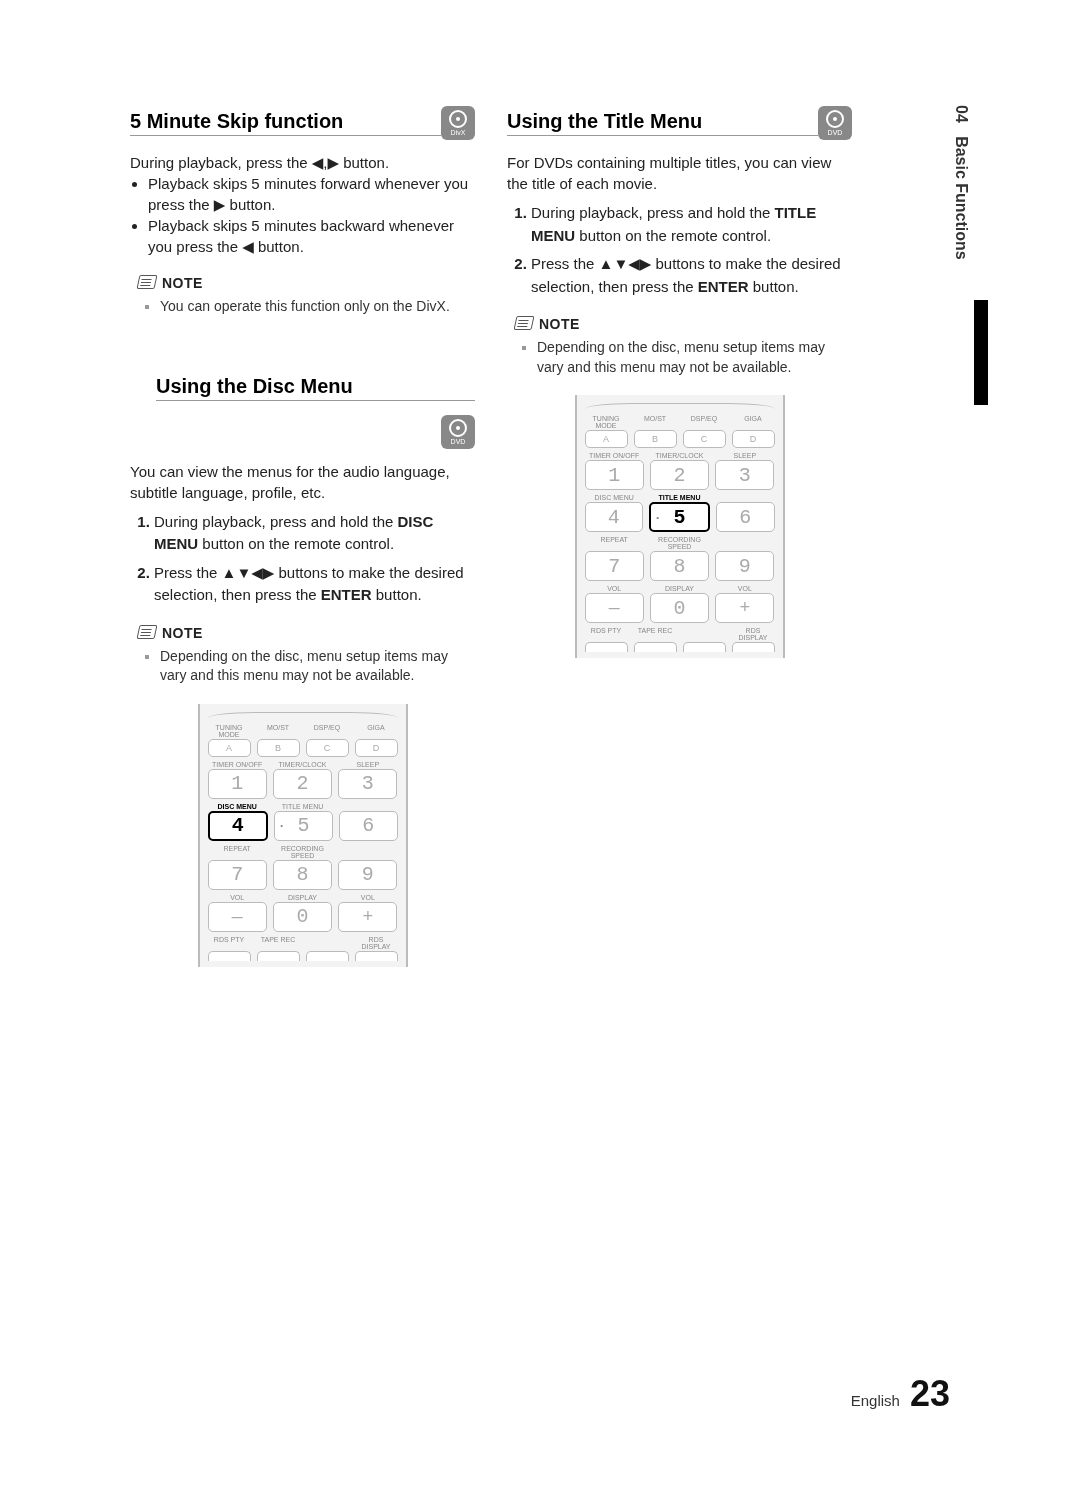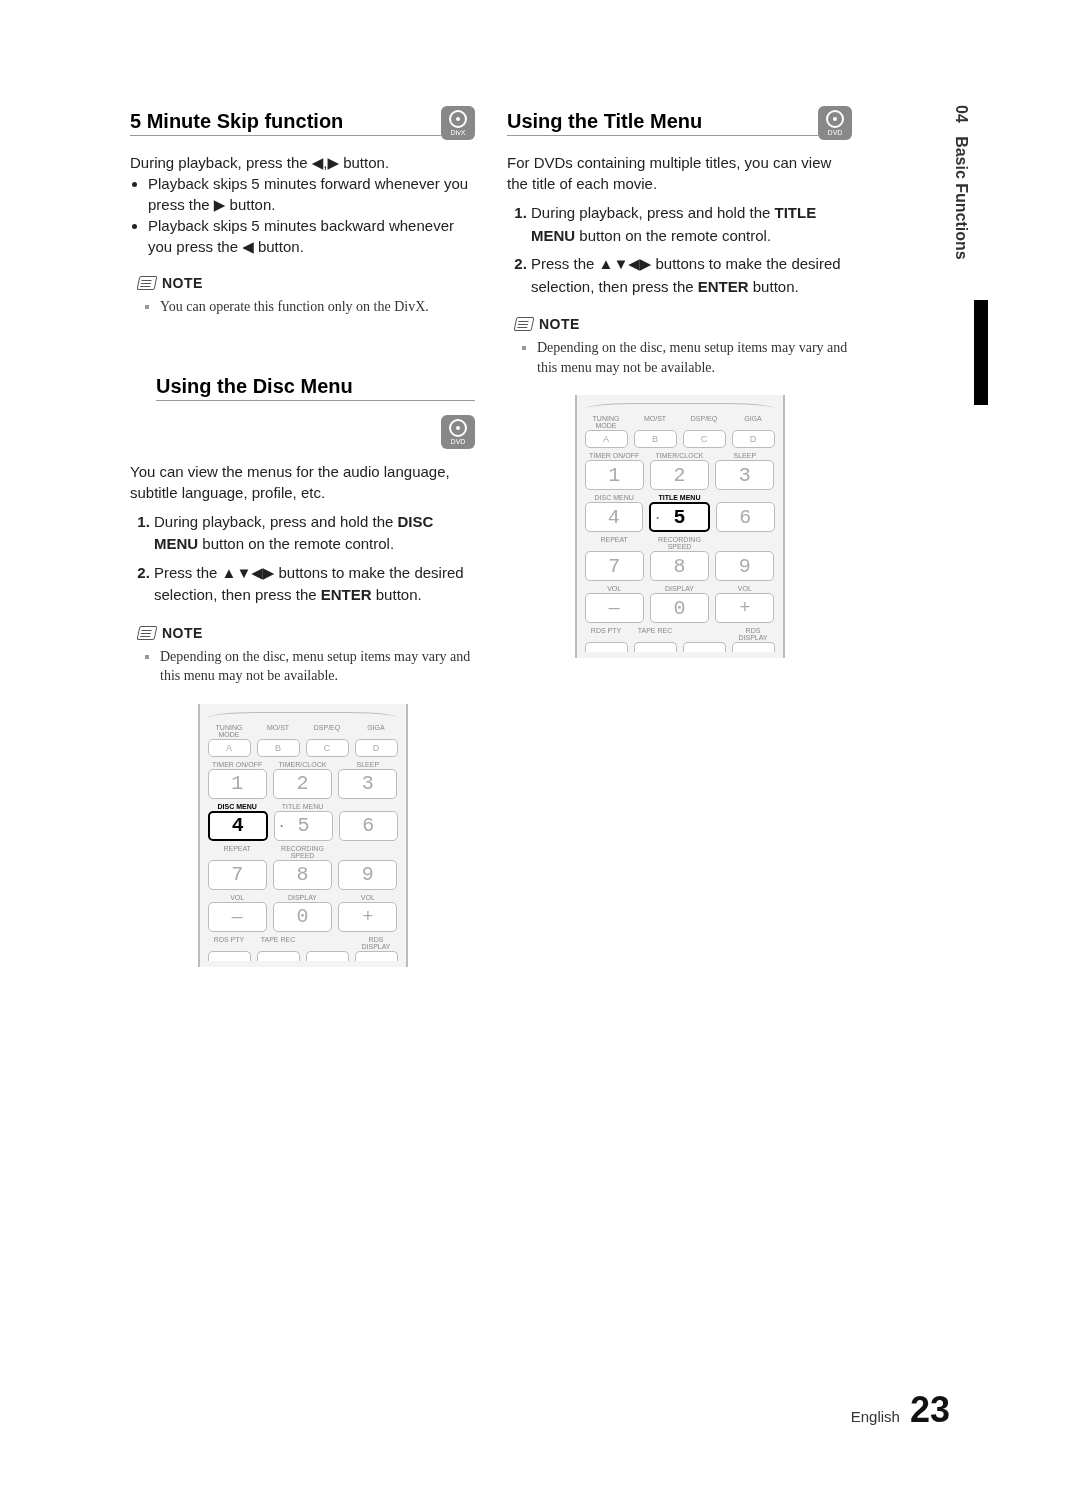--- a/index.html
+++ b/index.html
@@ -25,28 +25,28 @@
     display: flex; align-items: center; justify-content: center; margin-bottom: 1px;
   }
   .dvd-icon .dot, .divx-icon .dot { width: 4px; height: 4px; background: #fff; border-radius: 50%; }
   .body-text { font-size: 15px; line-height: 1.4; margin-top: 12px; color: #222; }
   ul.bullets { list-style: disc; padding-left: 18px; margin-top: 0; font-size: 15px; line-height: 1.4; }
   ol.nums { list-style: decimal; padding-left: 24px; margin-top: 8px; font-size: 15px; line-height: 1.5; }
   ol.nums li { margin-bottom: 6px; }
   ol.nums li::marker { font-weight: bold; }
   .tri { display: inline-block; font-family: Arial; }
   .bold { font-weight: bold; }
-  .note-header { display: flex; align-items: center; gap: 6px; margin-top: 18px; padding-left: 8px; }
+  .note-header { display: flex; gap: 6px; margin-top: 18px; padding-left: 8px; }
   .note-icon {
     width: 18px; height: 14px; border: 1px solid #555; transform: skewX(-12deg);
     position: relative; border-radius: 2px;
   }
   .note-icon::before { content: ""; position: absolute; left: 2px; top: 3px; width: 10px; height: 1px; background: #555; box-shadow: 0 3px 0 #555, 0 6px 0 #555; }
   .note-label { font-weight: bold; font-size: 14px; letter-spacing: 0.5px; }
-  ul.note-list { list-style: square; padding-left: 30px; margin-top: 6px; font-size: 14px; line-height: 1.4; color: #333; font-family: Liberation Serif, serif; }
+  ul.note-list { list-style: square; padding-left: 30px; margin-top: 6px; font-size: 14px; line-height: 1.4; color: #333; }
   ul.note-list li::marker { color: #999; }
   .remote {
     width: 210px; margin: 18px auto 0; background: #f3f3f3;
     border-left: 2px solid #bbb; border-right: 2px solid #bbb; padding: 8px 8px 4px;
   }
   .remote-wave { height: 6px; border-top: 1px solid #bbb; border-radius: 50% 50% 0 0 / 12px 12px 0 0; margin-bottom: 4px; }
   .rlabels, .rrow { display: flex; gap: 6px; }
   .rlabels span { flex: 1; text-align: center; font-size: 7px; color: #888; line-height: 1; padding: 2px 0 1px; }
   .rrow { margin-bottom: 2px; }
   .rbtn {
@@ -55,21 +55,21 @@
     font-family: "Courier New", monospace; font-size: 20px; color: #aaa; font-weight: normal;
   }
   .rbtn.small { height: 18px; font-size: 9px; font-family: Arial; }
   .rbtn.sym { font-size: 18px; }
   .rbtn.hot { border: 2px solid #000; color: #000; font-weight: bold; }
   .rbtn.hot5 { position: relative; }
   .rbtn.hot5::before { content: "•"; position: absolute; left: 4px; font-size: 8px; color: #888; }
   .rlbl-hot { color: #000 !important; font-weight: bold; }
   .bottom-row .rbtn { height: 10px; border-radius: 5px 5px 0 0; border-bottom: none; font-size: 7px; padding-top: 2px; line-height: 6px; overflow: hidden; }
   .footer {
-    position: absolute; right: 130px; bottom: 60px;
+    position: absolute; right: 130px; bottom: 76px;
     display: flex; align-items: baseline; gap: 10px;
   }
   .footer .lang { font-size: 15px; color: #333; }
   .footer .pg { font-size: 36px; font-weight: bold; color: #111; }
   .icon-right-block { display:flex; justify-content:flex-end; margin-top:14px; }
   .section-divider-space { height: 28px; }
 </style>
 </head>
 <body>
 

